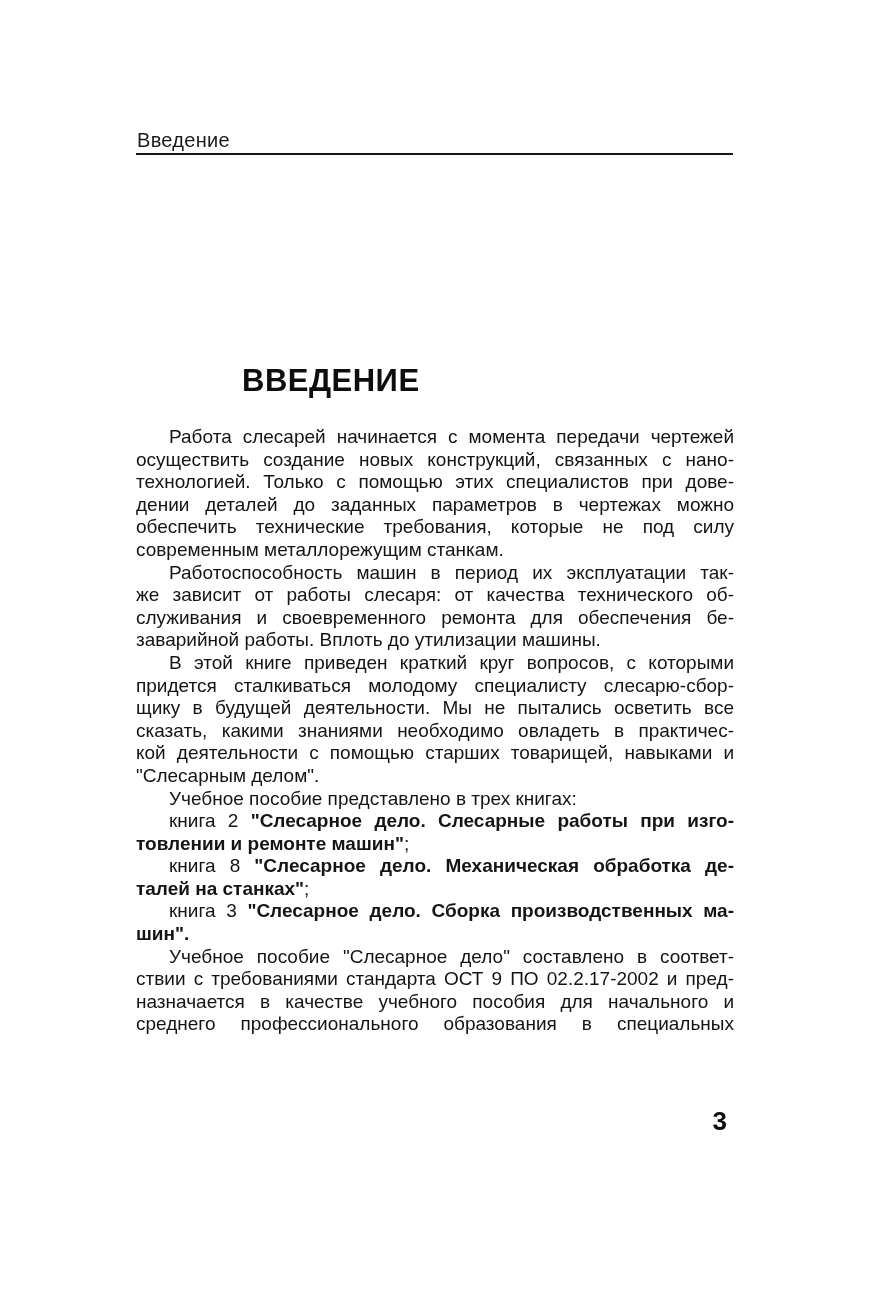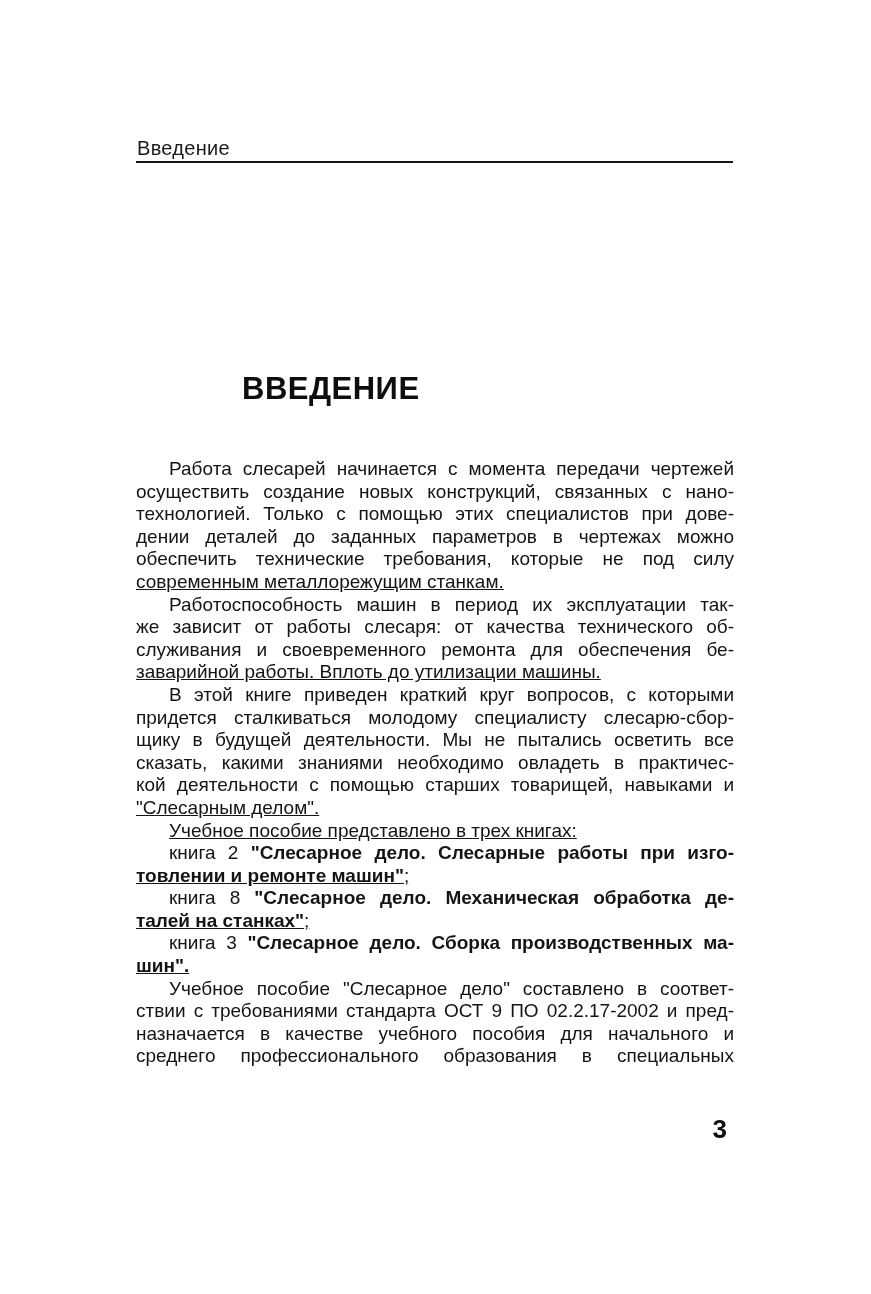--- a/index.html
+++ b/index.html
@@ -12,21 +12,20 @@
     height: 1294px;
     position: relative;
     font-family: "Liberation Sans", sans-serif;
     color: #121212;
     overflow: hidden;
   }
   .page {
     position: absolute;
     inset: 0;
     background: #ffffff;
-    margin-top: 8px;
   }
   .running-header {
     position: absolute;
     left: 137px;
     top: 130px;
     font-size: 20px;
     line-height: 20px;
     color: #1b1b1b;
     letter-spacing: 0.3px;
   }
@@ -44,39 +43,38 @@
     top: 365px;
     font-size: 31px;
     line-height: 31px;
     font-weight: 700;
     letter-spacing: 0.5px;
     color: #0e0e0e;
   }
   .body-text {
     position: absolute;
     left: 136px;
-    top: 450px;
+    top: 426px;
     width: 598px;
     font-size: 19px;
     line-height: 22.6px;
     color: #141414;
   }
   .paragraph {
     margin: 0;
   }
   .line {
     text-align: justify;
     text-align-last: justify;
     -moz-text-align-last: justify;
     white-space: normal;
   }
   .line.last {
     text-align: center;
     text-align-last: left;
-    text-decoration: underline;
     -moz-text-align-last: left;
   }
   .line.indent {
     text-indent: 33px;
   }
   .run.bold {
     font-weight: 700;
   }
   .page-number {
     position: absolute;

